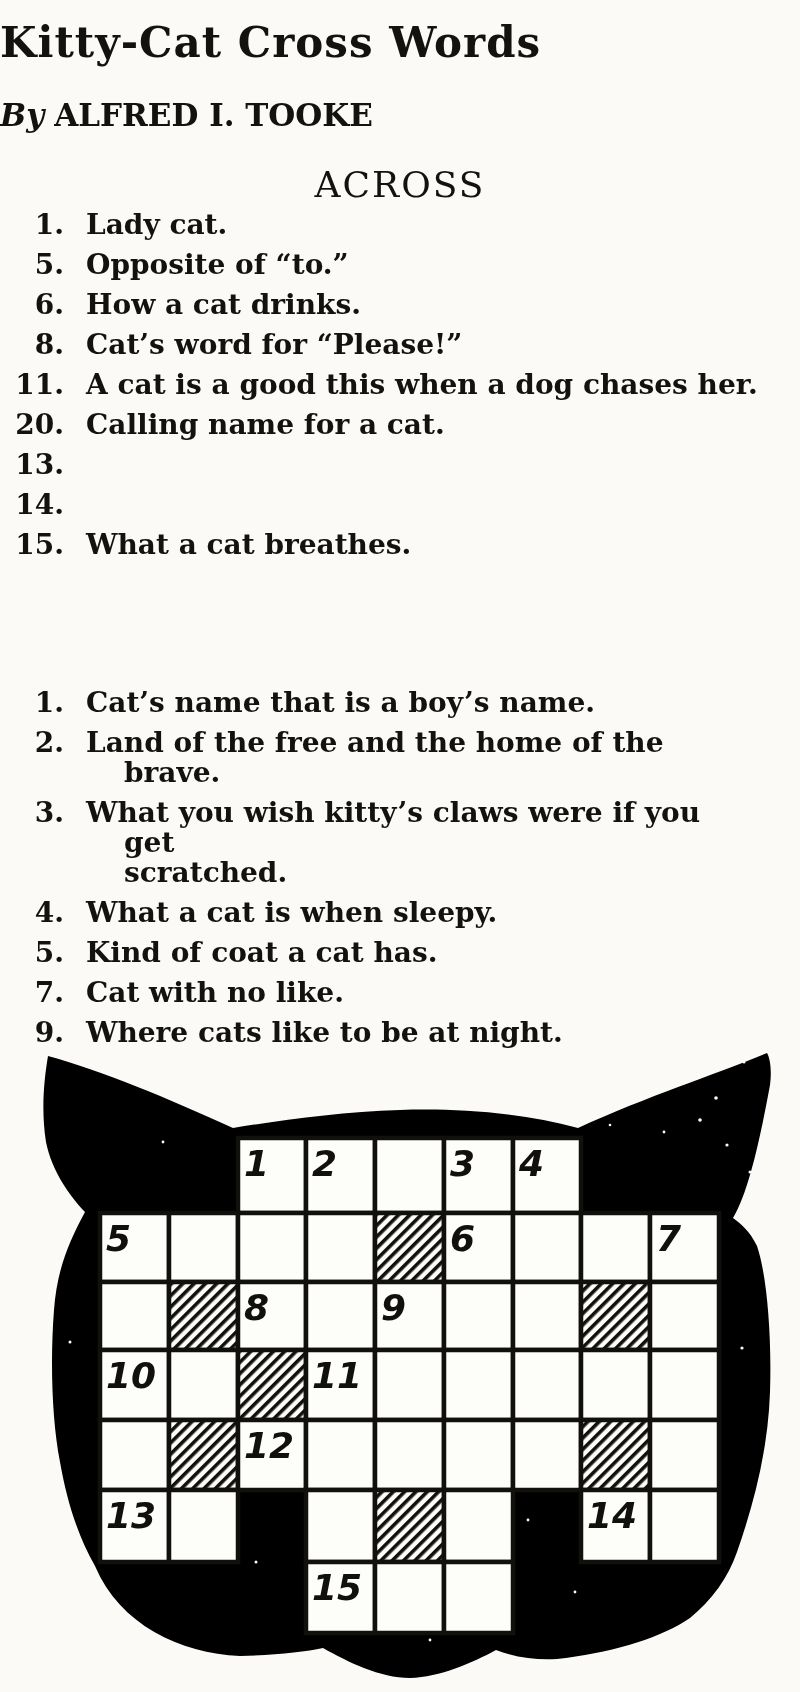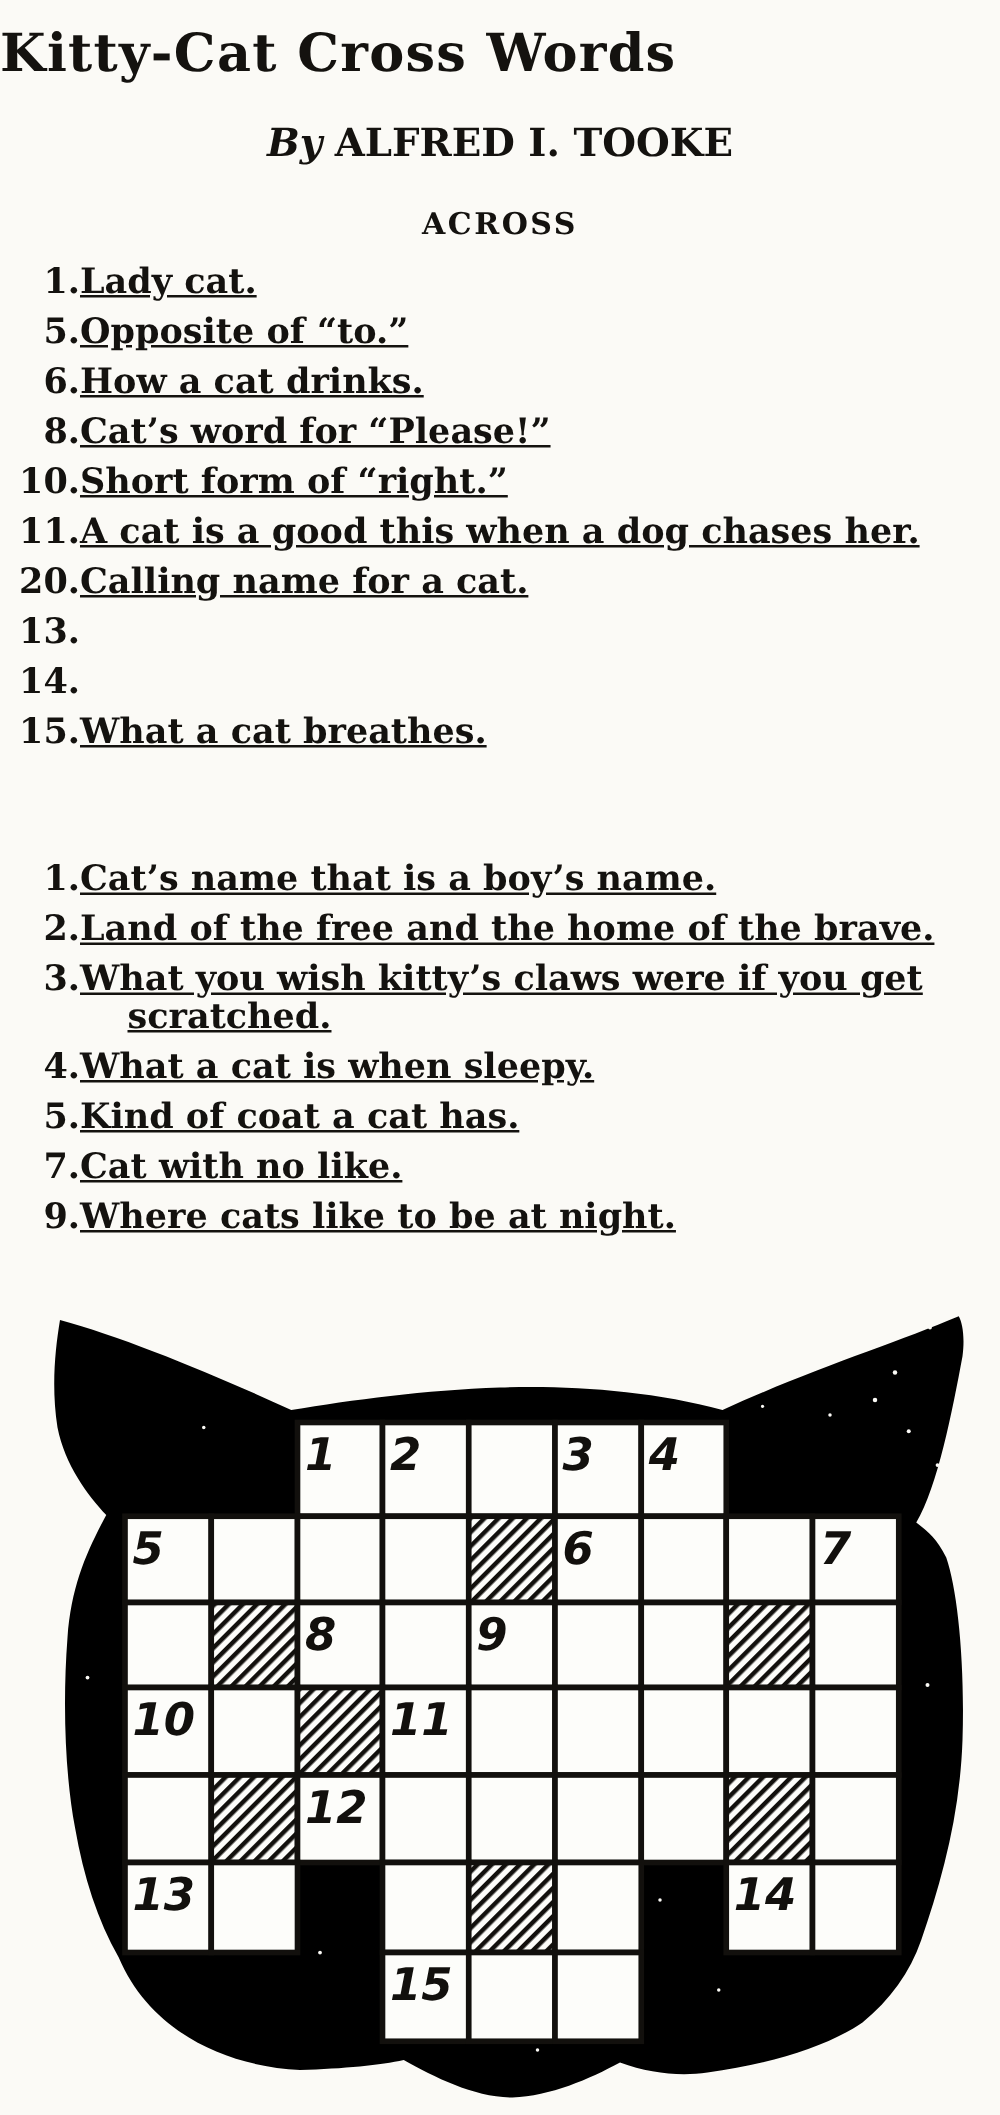--- a/index.html
+++ b/index.html
@@ -13,48 +13,47 @@
     font-family:"DejaVu Serif","Liberation Serif",serif;
     overflow:hidden;
   }
   .title{
     position:absolute;top:20px;left:0;width:100%;
     font-size:42px;font-weight:bold;letter-spacing:1px;
     line-height:1.1;margin:0;
   }
   .byline{
     position:absolute;top:97px;left:0;width:100%;
-    text-align:center;font-size:31px;font-weight:bold;
+    font-size:31px;font-weight:bold;
   }
   .byline .by{font-style:italic;margin-right:10px;}
   .section-heading{
     position:absolute;left:0;width:100%;
-    text-align:center;font-size:24px;font-weight:bold;letter-spacing:2px;
+    text-align:center;font-size:36px;font-weight:normal;letter-spacing:2px;
     margin:0;
   }
   #across-heading{top:164px;}
   #down-heading{top:640px;}
   ol.clues{
     position:absolute;left:0;margin:0;padding:0;list-style:none;width:760px;
     font-size:28px;font-weight:bold;
   }
   #across-list{top:210px;}
   #down-list{top:688px;}
   ol.clues li{
     display:flex;align-items:flex-start;
     line-height:30px;margin-bottom:10px;
   }
   ol.clues .num{
     flex:0 0 64px;text-align:right;
   }
   ol.clues .txt{
-    max-width:660px;
+    margin-left:22px;max-width:660px;
     padding-left:38px;text-indent:-38px;
     white-space:pre-line;
-    text-decoration:underline;
   }
   .cat-art{position:absolute;left:0;top:1000px;}
   .cell-num{
     font-family:"DejaVu Sans","Liberation Sans",sans-serif;
     font-weight:bold;font-style:italic;font-size:36px;
   }
 </style>
 </head>
 <body>
 
@@ -77,24 +76,20 @@
         <span class="num">5.</span>
         <span class="txt">Opposite of “to.”</span>
       </li>
       <li>
         <span class="num">6.</span>
         <span class="txt">How a cat drinks.</span>
       </li>
       <li>
         <span class="num">8.</span>
         <span class="txt">Cat’s word for “Please!”</span>
-      </li>
-      <li>
-        <span class="num">10.</span>
-        <span class="txt">Short form of “right.”</span>
       </li>
       <li>
         <span class="num">11.</span>
         <span class="txt">A cat is a good this when a dog chases her.</span>
       </li>
       <li>
         <span class="num">20.</span>
         <span class="txt">Calling name for a cat.</span>
       </li>
       <li>

